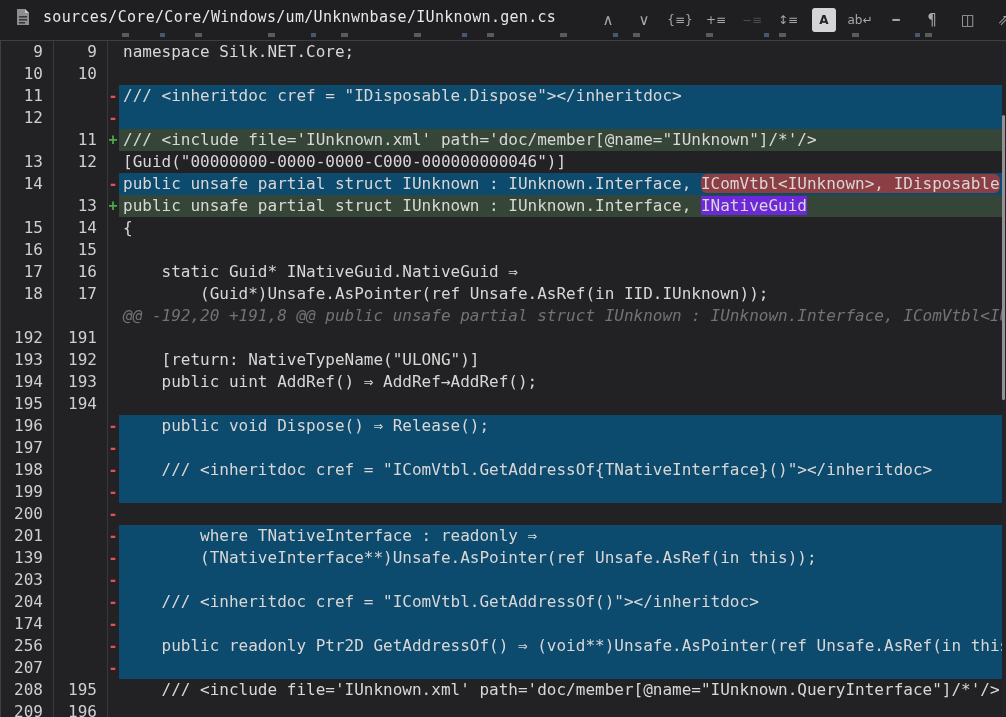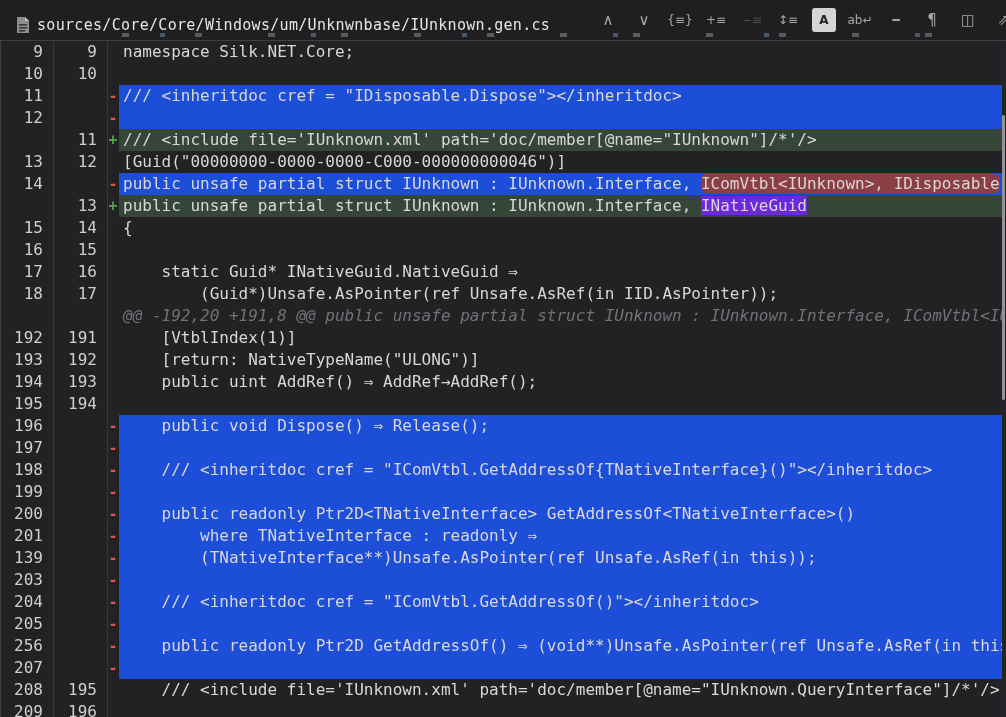--- a/index.html
+++ b/index.html
@@ -2,21 +2,21 @@
 <html><head>
 <meta charset="utf-8">
 <style>
   html,body{margin:0;padding:0;background:#222124;}
   body{width:1006px;height:717px;overflow:hidden;position:relative;
        font-family:"DejaVu Sans Mono",monospace;}
 
   
   .hdr{position:absolute;left:0;top:0;width:1006px;height:40px;
        background:#1f1e21;border-bottom:1px solid #3f3e42;z-index:5;}
-  .hdr-left{position:absolute;left:16px;top:0;height:34px;display:flex;align-items:flex-end;gap:7px;}
+  .hdr-left{position:absolute;left:16px;top:0;height:34px;display:flex;align-items:center;gap:13px;}
   .file-ico{width:14px;height:17px;display:block;}
   .path{font-size:15px;color:#e8e6e4;letter-spacing:.3px;white-space:pre;}
   .toolbar{position:absolute;right:0;top:0;height:40px;display:flex;align-items:center;gap:12px;
            padding-right:0;overflow:hidden;}
   .tbtn{width:24px;height:24px;display:flex;align-items:center;justify-content:center;
         color:#a9a7aa;font-family:"DejaVu Sans",sans-serif;font-size:15px;line-height:1;
         flex:0 0 auto;cursor:default;}
   .tbtn .gl{display:block;}
   .tbtn.small{font-size:12px;letter-spacing:0;}
   .tbtn.disabled{color:#4e4d50;}
@@ -33,21 +33,21 @@
   .content{position:absolute;left:0;top:41px;width:1006px;height:676px;overflow:hidden;
            border-left:1px solid #3f3e42;box-sizing:border-box;}
   .row{display:flex;height:22px;line-height:22px;font-size:16px;color:#d9d7d6;white-space:pre;}
   .g-old,.g-new{box-sizing:border-box;text-align:right;color:#d0ced1;flex:0 0 auto;}
   .g-old{width:52px;padding-right:10px;}
   .g-new{width:54px;padding-right:10px;}
   .marker{width:12px;flex:0 0 auto;text-align:center;font-weight:bold;font-size:15px;}
   .marker.minus{color:#e05252;}
   .marker.plus{color:#4fa84c;}
   .code{flex:1 1 auto;padding-left:4px;overflow:hidden;}
-  .row.del .code{background:#1d4ed8;}
+  .row.del .code{background:#0c4a6e;}
   .row.add .code{background:#354639;}
   .row.del .code .hi{background:#8c3e45;border-radius:6px;}
   .row.add .code .hi{background:#6d28d9;}
   .row.hunk .code{color:#747276;font-style:italic;}
   .gut-sep{position:absolute;top:0;bottom:0;width:1px;background:#39383c;z-index:2;}
   .sep1{left:52px;} .sep2{left:106px;}
 
   
   .scroll-track{position:absolute;top:0;bottom:0;right:0;width:4px;background:#242327;z-index:3;}
   .scroll-thumb{position:absolute;right:1px;top:74px;width:3px;height:285px;background:#949296;
@@ -114,36 +114,36 @@
       <div class="row ctx"><div class="g-old">10</div><div class="g-new">10</div><div class="marker"></div><div class="code"><span></span></div></div>
       <div class="row del"><div class="g-old">11</div><div class="g-new"></div><div class="marker minus">-</div><div class="code"><span>/// &lt;inheritdoc cref = "IDisposable.Dispose"&gt;&lt;/inheritdoc&gt;</span></div></div>
       <div class="row del"><div class="g-old">12</div><div class="g-new"></div><div class="marker minus">-</div><div class="code"><span></span></div></div>
       <div class="row add"><div class="g-old"></div><div class="g-new">11</div><div class="marker plus">+</div><div class="code"><span>/// &lt;include file='IUnknown.xml' path='doc/member[@name="IUnknown"]/*'/&gt;</span></div></div>
       <div class="row ctx"><div class="g-old">13</div><div class="g-new">12</div><div class="marker"></div><div class="code"><span>[Guid("00000000-0000-0000-C000-000000000046")]</span></div></div>
       <div class="row del"><div class="g-old">14</div><div class="g-new"></div><div class="marker minus">-</div><div class="code"><span>public unsafe partial struct IUnknown : IUnknown.Interface, </span><span class="hi">IComVtbl&lt;IUnknown&gt;, IDisposable</span></div></div>
       <div class="row add"><div class="g-old"></div><div class="g-new">13</div><div class="marker plus">+</div><div class="code"><span>public unsafe partial struct IUnknown : IUnknown.Interface, </span><span class="hi">INativeGuid</span></div></div>
       <div class="row ctx"><div class="g-old">15</div><div class="g-new">14</div><div class="marker"></div><div class="code"><span>{</span></div></div>
       <div class="row ctx"><div class="g-old">16</div><div class="g-new">15</div><div class="marker"></div></div>
       <div class="row ctx"><div class="g-old">17</div><div class="g-new">16</div><div class="marker"></div><div class="code"><span>    static Guid* INativeGuid.NativeGuid ⇒</span></div></div>
-      <div class="row ctx"><div class="g-old">18</div><div class="g-new">17</div><div class="marker"></div><div class="code"><span>        (Guid*)Unsafe.AsPointer(ref Unsafe.AsRef(in IID.AsPointer));</span></div></div>
+      <div class="row ctx"><div class="g-old">18</div><div class="g-new">17</div><div class="marker"></div><div class="code"><span>        (Guid*)Unsafe.AsPointer(ref Unsafe.AsRef(in IID.IUnknown));</span></div></div>
       <div class="row hunk"><div class="g-old"></div><div class="g-new"></div><div class="marker"></div><div class="code"><span>@@ -192,20 +191,8 @@ public unsafe partial struct IUnknown : IUnknown.Interface, IComVtbl&lt;IUnknown&gt;</span></div></div>
-      <div class="row ctx"><div class="g-old">192</div><div class="g-new">191</div><div class="marker"></div><div class="code"><span>    [VtblIndex(1)]</span></div></div>
+      <div class="row ctx"><div class="g-old">192</div><div class="g-new">191</div><div class="marker"></div></div>
       <div class="row ctx"><div class="g-old">193</div><div class="g-new">192</div><div class="marker"></div><div class="code"><span>    [return: NativeTypeName("ULONG")]</span></div></div>
       <div class="row ctx"><div class="g-old">194</div><div class="g-new">193</div><div class="marker"></div><div class="code"><span>    public uint AddRef() ⇒ AddRef→AddRef();</span></div></div>
       <div class="row ctx"><div class="g-old">195</div><div class="g-new">194</div><div class="marker"></div><div class="code"><span></span></div></div>
       <div class="row del"><div class="g-old">196</div><div class="g-new"></div><div class="marker minus">-</div><div class="code"><span>    public void Dispose() ⇒ Release();</span></div></div>
       <div class="row del"><div class="g-old">197</div><div class="g-new"></div><div class="marker minus">-</div><div class="code"><span></span></div></div>
       <div class="row del"><div class="g-old">198</div><div class="g-new"></div><div class="marker minus">-</div><div class="code"><span>    /// &lt;inheritdoc cref = "IComVtbl.GetAddressOf{TNativeInterface}()"&gt;&lt;/inheritdoc&gt;</span></div></div>
       <div class="row del"><div class="g-old">199</div><div class="g-new"></div><div class="marker minus">-</div><div class="code"><span></span></div></div>
-      <div class="row del"><div class="g-old">200</div><div class="g-new"></div><div class="marker minus">-</div><div class="code"><span>    public readonly Ptr2D&lt;TNativeInterface&gt; GetAddressOf&lt;TNativeInterface&gt;()</span></div></div>
+      <div class="row del"><div class="g-old">200</div><div class="g-new"></div><div class="marker minus">-</div></div>
       <div class="row del"><div class="g-old">201</div><div class="g-new"></div><div class="marker minus">-</div><div class="code"><span>        where TNativeInterface : readonly ⇒</span></div></div>
       <div class="row del"><div class="g-old">139</div><div class="g-new"></div><div class="marker minus">-</div><div class="code"><span>        (TNativeInterface**)Unsafe.AsPointer(ref Unsafe.AsRef(in this));</span></div></div>
       <div class="row del"><div class="g-old">203</div><div class="g-new"></div><div class="marker minus">-</div><div class="code"><span></span></div></div>
       <div class="row del"><div class="g-old">204</div><div class="g-new"></div><div class="marker minus">-</div><div class="code"><span>    /// &lt;inheritdoc cref = "IComVtbl.GetAddressOf()"&gt;&lt;/inheritdoc&gt;</span></div></div>
-      <div class="row del"><div class="g-old">205</div><div class="g-new"></div><div class="marker minus">-</div><div class="code"><span></span></div></div>
+      <div class="row del"><div class="g-old">174</div><div class="g-new"></div><div class="marker minus">-</div><div class="code"><span></span></div></div>
       <div class="row del"><div class="g-old">256</div><div class="g-new"></div><div class="marker minus">-</div><div class="code"><span>    public readonly Ptr2D GetAddressOf() ⇒ (void**)Unsafe.AsPointer(ref Unsafe.AsRef(in this));</span></div></div>
       <div class="row del"><div class="g-old">207</div><div class="g-new"></div><div class="marker minus">-</div><div class="code"><span></span></div></div>
       <div class="row ctx"><div class="g-old">208</div><div class="g-new">195</div><div class="marker"></div><div class="code"><span>    /// &lt;include file='IUnknown.xml' path='doc/member[@name="IUnknown.QueryInterface"]/*'/&gt;</span></div></div>
       <div class="row ctx"><div class="g-old">209</div><div class="g-new">196</div><div class="marker"></div><div class="code"><span></span></div></div>
     </div>
   <div class="gut-sep sep1"></div>
   <div class="gut-sep sep2"></div>
   <div class="scroll-track"></div>
   <div class="scroll-thumb"></div>
 </div>

